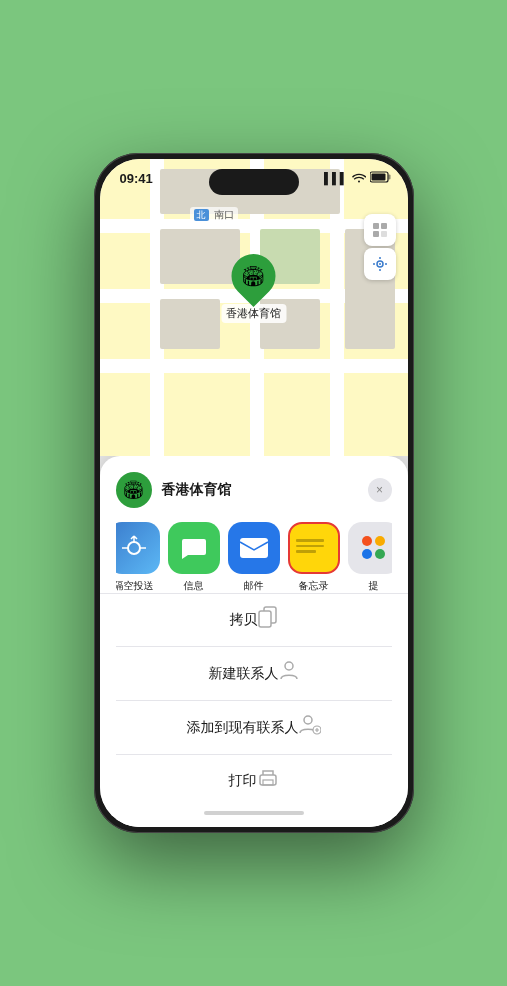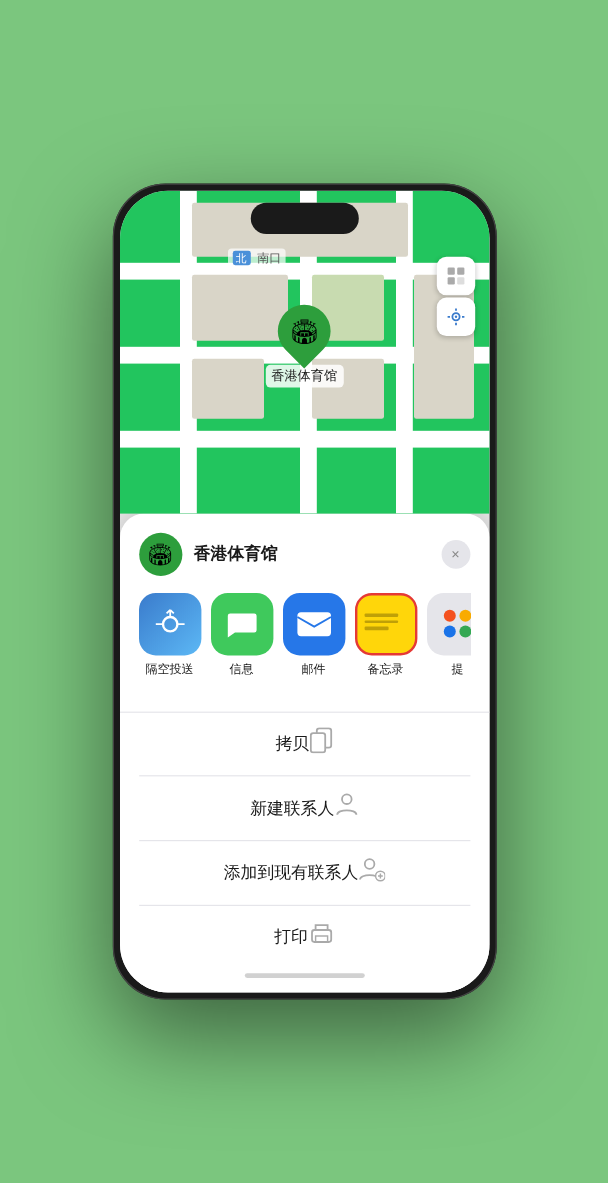--- a/index.html
+++ b/index.html
@@ -68,21 +68,21 @@
       gap: 4px;
     }
     .status-icons span {
       font-size: 11px;
       color: #1a1a1a;
     }
     
     .map-area {
       flex: 1;
       position: relative;
-      background: #22c55e;
+      background: #fef9c3;
       overflow: hidden;
     }
     
     .map-road-h {
       position: absolute;
       background: #fff;
       height: 14px;
       left: 0; right: 0;
     }
     .map-road-v {
@@ -199,22 +199,23 @@
       justify-content: center;
       font-size: 12px;
       color: #888;
       cursor: pointer;
       flex-shrink: 0;
     }
     
     .share-row {
       display: flex;
       gap: 8px;
-      margin-bottom: 28px;
+      margin-bottom: 0;
       overflow-x: auto;
+      justify-content: center;
     }
     .share-item {
       display: flex;
       flex-direction: column;
       align-items: center;
       gap: 5px;
       flex-shrink: 0;
       cursor: pointer;
     }
     .share-icon {
@@ -289,20 +290,40 @@
     }
   </style>
 </head>
 <body>
 
 <div class="phone-frame">
   <div class="phone-screen">
 
     <div class="dynamic-island"></div>
 
+    <div class="status-bar">
+      <div class="status-time">09:41</div>
+      <div class="status-icons">
+        <span>▌▌▌</span>
+        <span>
+          <svg width="14" height="11" viewBox="0 0 14 11">
+            <path d="M7 8.5a1 1 0 110 2 1 1 0 010-2z" fill="#1a1a1a"></path>
+            <path d="M7 6C8.7 6 10.2 6.7 11.3 7.8l1-1C11 5.6 9.1 4.7 7 4.7S3 5.6 1.7 6.8l1 1C3.8 6.7 5.3 6 7 6z" fill="#1a1a1a"></path>
+            <path d="M7 3C9.6 3 11.9 4.1 13.5 5.8l1-1C12.8 3 10.1 1.7 7 1.7S1.2 3 0 4.8l1 1C2.1 4.1 4.4 3 7 3z" fill="#1a1a1a"></path>
+          </svg>
+        </span>
+        <span>
+          <svg width="22" height="12" viewBox="0 0 22 12">
+            <rect x="0" y="1" width="18" height="10" rx="2" ry="2" fill="none" stroke="#1a1a1a" stroke-width="1.2"></rect>
+            <rect x="18.5" y="3.5" width="2" height="5" rx="1" fill="#1a1a1a" opacity="0.5"></rect>
+            <rect x="1.5" y="2.5" width="14" height="7" rx="1" fill="#1a1a1a"></rect>
+          </svg>
+        </span>
+      </div>
+    </div>
 
     <div class="map-area">
 
       <div class="map-road-h" style="top: 60px;"></div>
       <div class="map-road-h" style="top: 130px;"></div>
       <div class="map-road-h" style="top: 200px;"></div>
       <div class="map-road-v" style="left: 50px;"></div>
       <div class="map-road-v" style="left: 150px;"></div>
       <div class="map-road-v" style="left: 230px;"></div>
 

